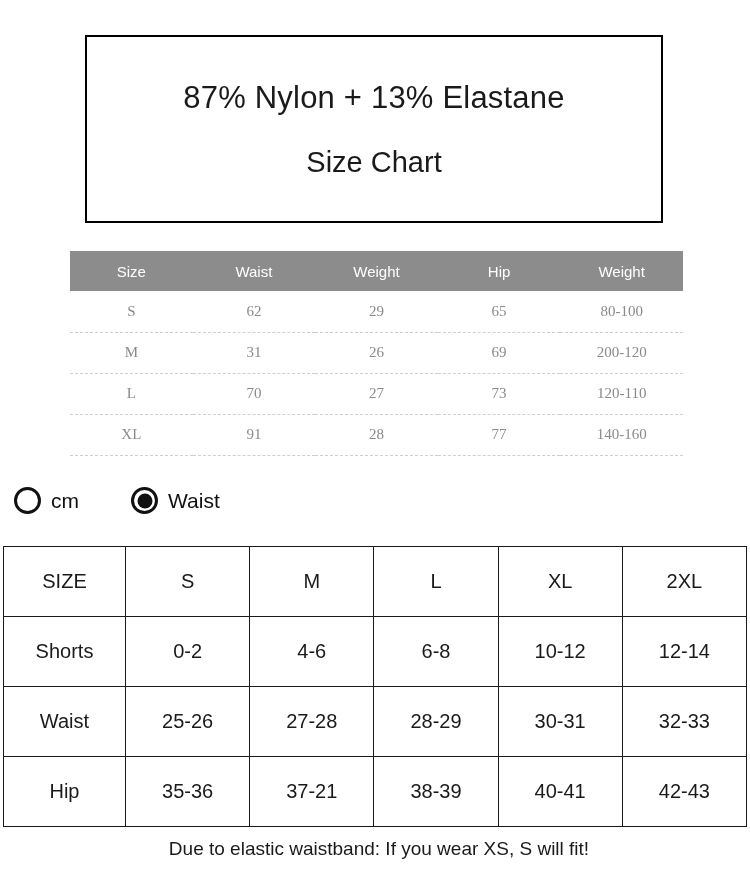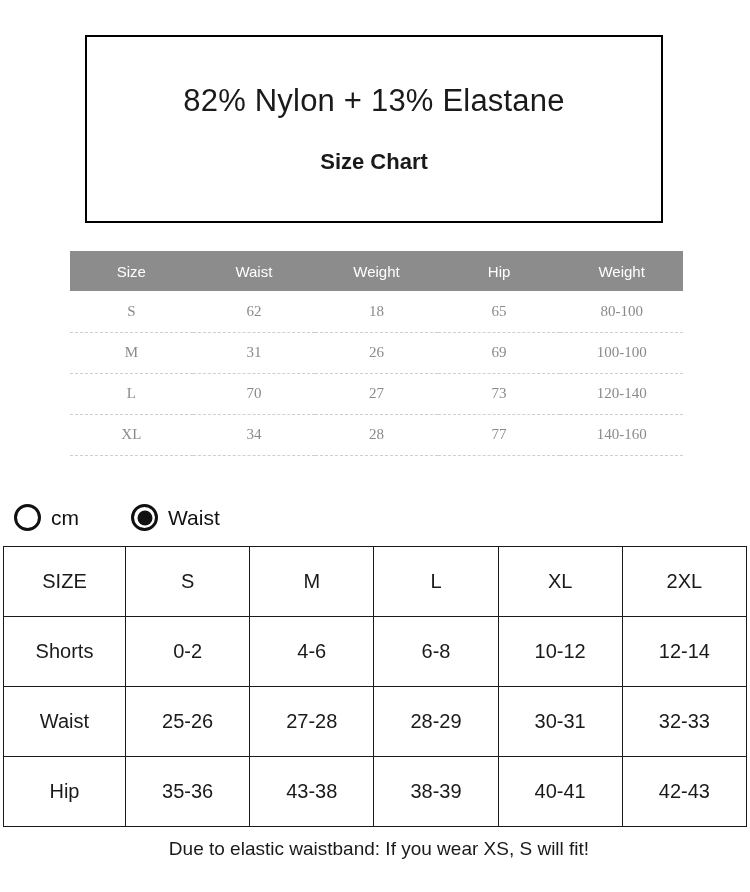--- a/index.html
+++ b/index.html
@@ -34,23 +34,23 @@
     justify-content: center;
   }
   .header-title {
     font-size: 31px;
     color: #1a1a1a;
     letter-spacing: 0.2px;
     margin-bottom: 30px;
     font-weight: 400;
   }
   .header-subtitle {
-    font-size: 22px;
-    color: #1a1a1a;
-    font-weight: 700;
+    font-size: 29px;
+    color: #1a1a1a;
+    font-weight: 400;
   }
 
   
   .metric-table {
     position: absolute;
     left: 70px;
     top: 251px;
     width: 613px;
     border-collapse: collapse;
     table-layout: fixed;
@@ -82,21 +82,20 @@
   }
 
   
   .unit-row {
     position: absolute;
     left: 14px;
     top: 487px;
     display: flex;
     align-items: center;
     gap: 0;
-    margin-top: 17px;
   }
   .unit-option {
     display: flex;
     align-items: center;
     gap: 10px;
     margin-right: 52px;
     cursor: pointer;
   }
   .radio {
     width: 27px;
@@ -153,59 +152,59 @@
     font-size: 19px;
     color: #1a1a1a;
   }
 </style>
 </head>
 <body>
 
 <div class="page">
 
   <div class="header-box">
-    <div class="header-title">82% Nylon + 13% Elastane</div>
+    <div class="header-title">87% Nylon + 13% Elastane</div>
     <div class="header-subtitle">Size Chart</div>
   </div>
 
   <table class="metric-table">
     <thead>
       <tr>
         <th>Size</th>
         <th>Waist</th>
         <th>Weight</th>
         <th>Hip</th>
         <th>Weight</th>
       </tr>
     </thead>
     <tbody>
       <tr>
         <td>S</td>
         <td>62</td>
-        <td>18</td>
+        <td>29</td>
         <td>65</td>
         <td>80-100</td>
       </tr>
       <tr>
         <td>M</td>
         <td>31</td>
         <td>26</td>
         <td>69</td>
-        <td>100-100</td>
+        <td>200-120</td>
       </tr>
       <tr>
         <td>L</td>
         <td>70</td>
         <td>27</td>
         <td>73</td>
-        <td>120-140</td>
+        <td>120-110</td>
       </tr>
       <tr>
         <td>XL</td>
-        <td>34</td>
+        <td>91</td>
         <td>28</td>
         <td>77</td>
         <td>140-160</td>
       </tr>
     </tbody>
   </table>
 
   <div class="unit-row">
     <div class="unit-option">
       <span class="radio"></span>
@@ -247,21 +246,21 @@
         <td>Waist</td>
         <td>25-26</td>
         <td>27-28</td>
         <td>28-29</td>
         <td>30-31</td>
         <td>32-33</td>
       </tr>
       <tr>
         <td>Hip</td>
         <td>35-36</td>
-        <td>43-38</td>
+        <td>37-21</td>
         <td>38-39</td>
         <td>40-41</td>
         <td>42-43</td>
       </tr>
     </tbody>
   </table>
 
   <div class="footnote">Due to elastic waistband: If you wear XS, S will fit!</div>
 
 </div>

